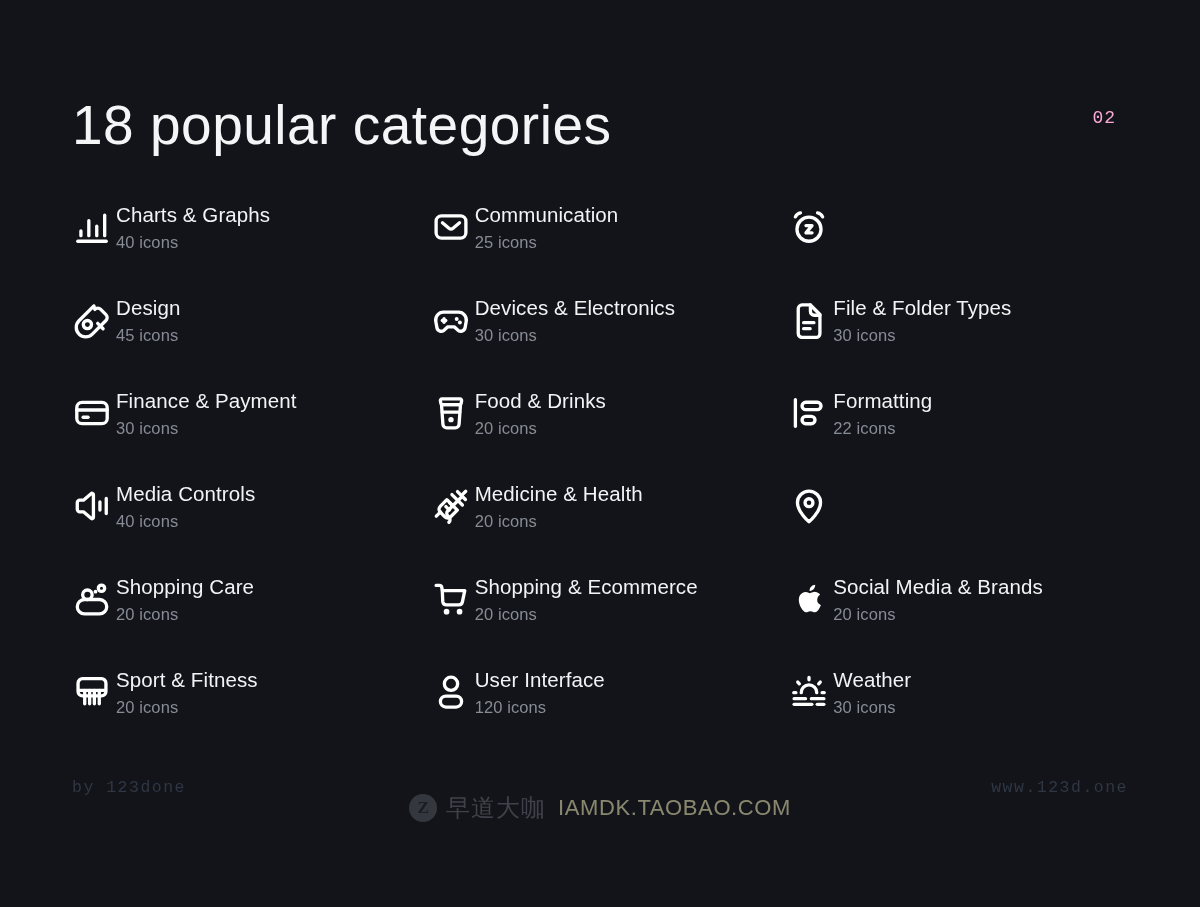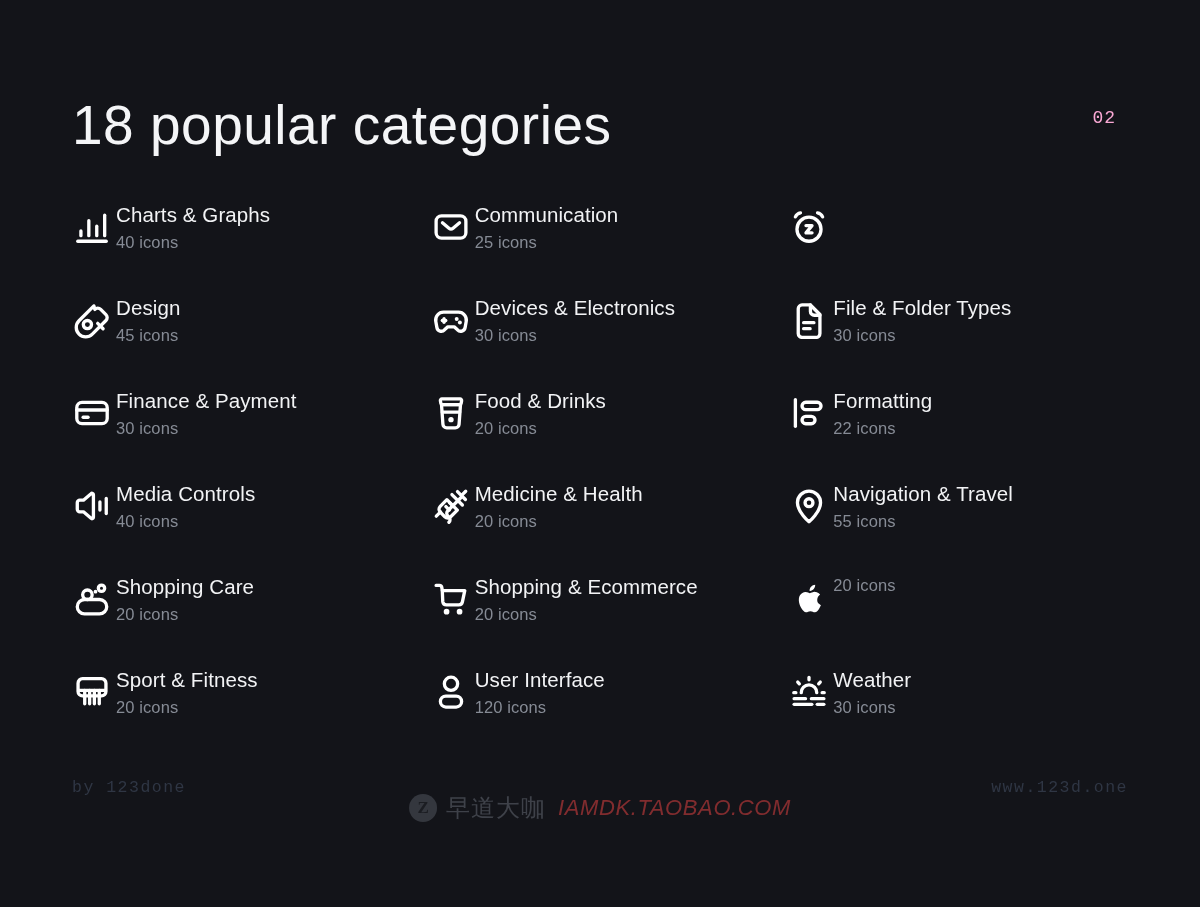--- a/index.html
+++ b/index.html
@@ -146,24 +146,23 @@
     font-family: "Liberation Serif", serif;
   }
   .wm-cn {
     font-size: 24px;
     color: #6a6f79;
     letter-spacing: 1px;
     font-family: "DejaVu Sans", sans-serif;
   }
   .wm-url {
     font-size: 22px;
-    color: #ef4444;
+    color: #fef9c3;
     letter-spacing: 0.6px;
     margin-left: 3px;
-    font-style: italic;
   }
 </style>
 </head>
 <body>
 
 <div class="slide">
 
   <div class="header">
     <h1 class="page-title">18 popular categories</h1>
     <div class="page-number">02</div>
@@ -320,24 +319,20 @@
           <div class="cat-count">20 icons</div>
         </div>
       </div>
       <div class="cat">
         <div class="cat-icon">
           <svg viewBox="0 0 24 24">
             <path fill="none" stroke="#ffffff" stroke-width="2.1" stroke-linecap="round" stroke-linejoin="round" d="M12 22s7.3-6.2 7.3-12.1a7.3 7.3 0 1 0-14.6 0C4.7 15.8 12 22 12 22z"></path>
             <circle fill="none" stroke="#ffffff" stroke-width="2.1" stroke-linecap="round" stroke-linejoin="round" cx="12" cy="9.9" r="2.5"></circle>
           </svg>
         </div>
-        <div class="cat-text">
-          <div class="cat-name">Navigation &amp; Travel</div>
-          <div class="cat-count">55 icons</div>
-        </div>
       </div>
       <div class="cat">
         <div class="cat-icon">
           <svg viewBox="0 0 24 24">
             <rect fill="none" stroke="#ffffff" stroke-width="2.1" stroke-linecap="round" stroke-linejoin="round" x="2.7" y="12.3" width="18.6" height="9.1" rx="4.55"></rect>
             <circle fill="none" stroke="#ffffff" stroke-width="2.1" stroke-linecap="round" stroke-linejoin="round" cx="9.1" cy="9.3" r="3"></circle>
             <circle fill="#ffffff" stroke="none" cx="14.2" cy="7.4" r="1.2"></circle>
             <circle fill="none" stroke="#ffffff" stroke-width="2.1" stroke-linecap="round" stroke-linejoin="round" cx="18" cy="5.2" r="2"></circle>
           </svg>
         </div>
@@ -361,20 +356,21 @@
         </div>
       </div>
       <div class="cat">
         <div class="cat-icon">
           <svg viewBox="0 0 24 24">
             <path fill="#ffffff" stroke="none" d="M17.2 12.8c0-2.3 1.7-3.5 1.8-3.6-1-1.5-2.6-1.7-3.1-1.7-1.3-.1-2.6.8-3.3.8-.7 0-1.7-.8-2.8-.7-1.4 0-2.7.8-3.5 2.1-1.5 2.6-.4 6.4 1.1 8.5.7 1 1.6 2.2 2.7 2.2 1.1 0 1.5-.7 2.8-.7s1.7.7 2.8.7c1.2 0 1.9-1 2.6-2.1.8-1.2 1.2-2.4 1.2-2.5-.1 0-2.3-.9-2.3-3z"></path>
             <path fill="#ffffff" stroke="none" d="M15 5.7c.6-.7 1-1.7.9-2.7-.9 0-2 .6-2.6 1.3-.6.6-1.1 1.7-.9 2.6 1 .1 2-.5 2.6-1.2z"></path>
           </svg>
         </div>
         <div class="cat-text">
+          <div class="cat-name">Social Media &amp; Brands</div>
           <div class="cat-count">20 icons</div>
         </div>
       </div>
       <div class="cat">
         <div class="cat-icon">
           <svg viewBox="0 0 24 24">
             <path fill="none" stroke="#ffffff" stroke-width="2.1" stroke-linecap="round" stroke-linejoin="round" d="M3.2 6.4a2.8 2.8 0 0 1 2.8-2.8h12a2.8 2.8 0 0 1 2.8 2.8v5.3a2.8 2.8 0 0 1-2.8 2.8H6a2.8 2.8 0 0 1-2.8-2.8z"></path>
             <path fill="none" stroke="#ffffff" stroke-width="2.1" stroke-linecap="round" stroke-linejoin="round" d="M3.7 11h16.6"></path>
             <path fill="none" stroke="#ffffff" stroke-width="2.1" stroke-linecap="round" stroke-linejoin="round" d="M7.4 11v8.4"></path>
             <path fill="none" stroke="#ffffff" stroke-width="2.1" stroke-linecap="round" stroke-linejoin="round" d="M10.5 11v8.4"></path>

